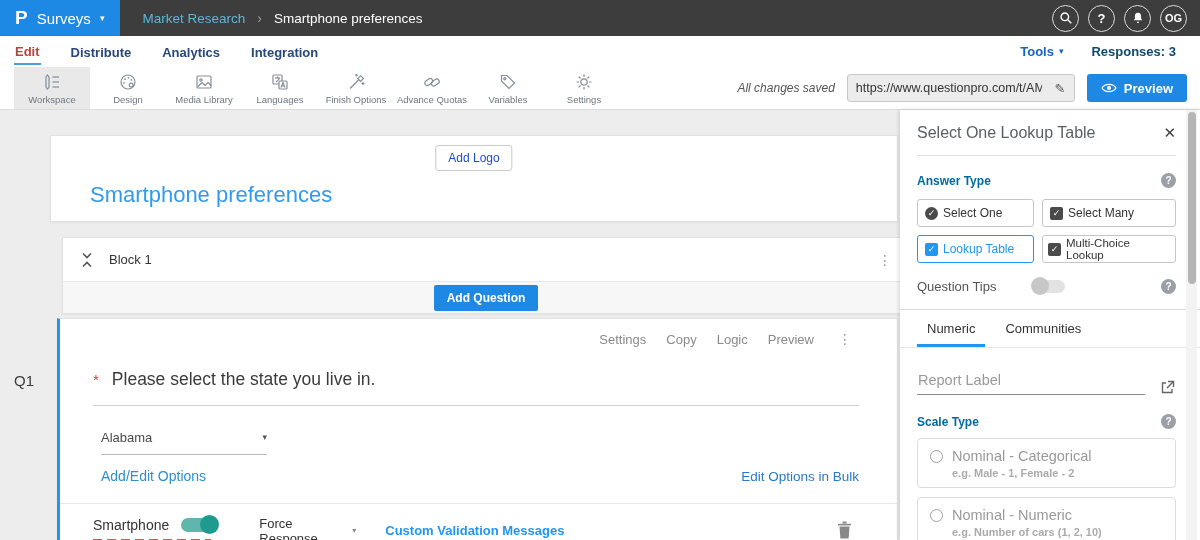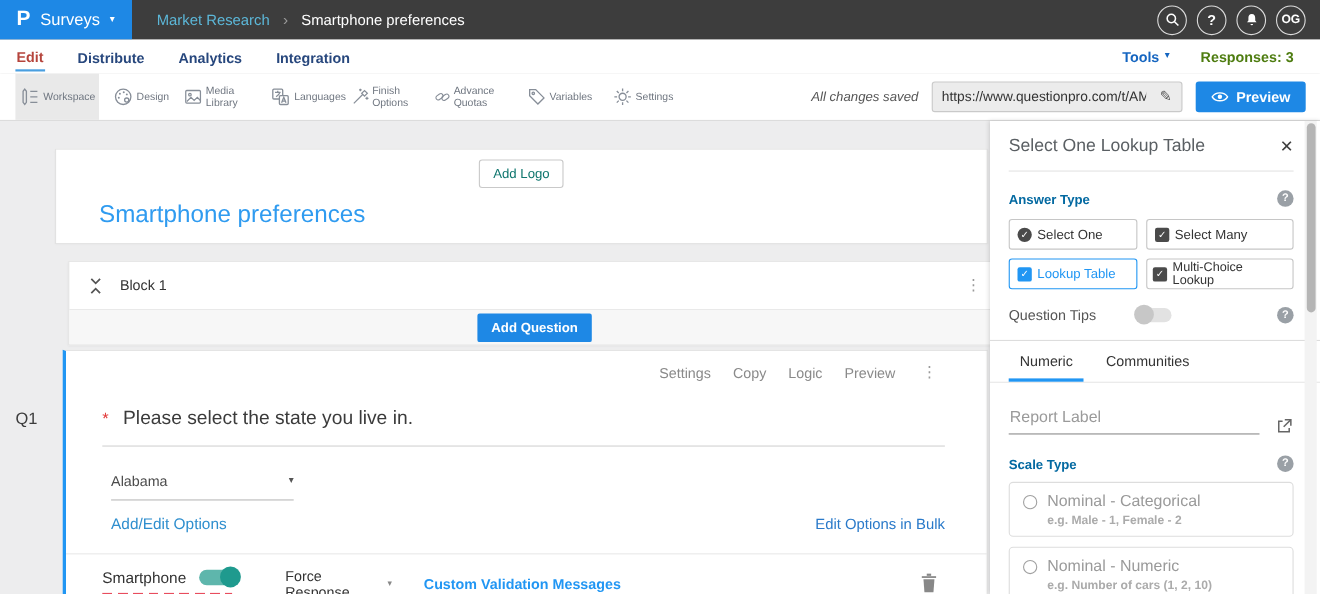--- a/index.html
+++ b/index.html
@@ -32,45 +32,45 @@
   
   .navbar{position:absolute;left:0;top:36px;width:1200px;height:31px;background:#fff;
           display:flex;align-items:center;padding:0 14px;box-shadow:0 1px 2px rgba(0,0,0,.12);}
   .nav-tab{font-size:13px;font-weight:bold;color:#27477d;margin-right:29px;cursor:pointer;
            padding:5px 1px 4px;}
   .nav-tab.active{color:#b5443c;border-bottom:2px solid #4a9fe0;}
   .nav-right{margin-left:auto;display:flex;align-items:center;gap:28px;padding-right:10px;}
   .tools-link{color:#1565c0;font-size:13px;font-weight:bold;display:flex;align-items:center;
               gap:5px;cursor:pointer;}
   .tools-link .caret{color:#1565c0;}
-  .responses-link{color:#4d7c0f;font-size:13px;font-weight:bold;cursor:pointer;}
+  .responses-link{color:#0c4a6e;font-size:13px;font-weight:bold;cursor:pointer;}
 
   
   .toolbar{position:absolute;left:0;top:67px;width:1200px;height:43px;background:#fff;
            border-bottom:1px solid #dcdcdc;display:flex;align-items:stretch;padding-left:14px;}
-  .tool{width:76px;display:flex;flex-direction:row;align-items:center;justify-content:center;
+  .tool{width:76px;display:flex;flex-direction:column;align-items:center;justify-content:center;
         gap:2px;color:#6f7680;font-size:9.5px;cursor:pointer;}
   .tool.active{background:#e9e9e9;}
   .tool svg{stroke:#878e98;fill:none;stroke-width:1.2;}
   .toolbar-right{margin-left:auto;display:flex;align-items:center;gap:12px;padding-right:13px;}
   .save-status{font-style:italic;font-size:12px;color:#555;}
   .url-box{display:flex;align-items:center;background:#ececec;border:1px solid #c9c9c9;
            border-radius:3px;height:28px;overflow:hidden;}
   .url-input{width:198px;height:26px;border:none;background:transparent;font-size:12.5px;
              color:#333;padding:0 4px 0 8px;font-family:"Liberation Sans",sans-serif;outline:none;}
   .pencil-btn{width:28px;height:26px;display:flex;align-items:center;justify-content:center;
               color:#555;font-size:13px;cursor:pointer;}
   .preview-btn{height:28px;background:#1e88e5;border-radius:3px;color:#fff;font-size:13px;
                font-weight:bold;display:flex;align-items:center;gap:7px;padding:0 14px;cursor:pointer;}
 
   
   .card{position:absolute;background:#fff;border:1px solid #e2e2e2;box-shadow:0 1px 2px rgba(0,0,0,.05);}
   .title-card{left:50px;top:135px;width:848px;height:87px;}
   .add-logo-btn{position:absolute;left:50%;transform:translateX(-50%);top:9px;background:#fff;
-                border:1px solid #c9c9c9;border-radius:3px;font-size:12px;color:#0f766e;
+                border:1px solid #c9c9c9;border-radius:3px;font-size:12px;color:#1d4ed8;
                 padding:5px 12px;cursor:pointer;}
   .survey-title{position:absolute;left:39px;bottom:13px;color:#2f9bf0;font-size:22px;}
 
   .block-card{left:62px;top:237px;width:848px;}
   .block-header{height:44px;display:flex;align-items:center;padding:0 17px;border-bottom:1px solid #e7e7e7;}
   .collapse-icon{cursor:pointer;display:flex;}
   .collapse-icon svg{stroke:#555;fill:none;stroke-width:1.6;}
   .block-title{font-size:13px;color:#333;margin-left:15px;}
   .dots{margin-left:auto;color:#9a9a9a;font-size:14px;letter-spacing:0;cursor:pointer;}
   .block-strip{height:31px;background:#f7f7f7;display:flex;align-items:center;justify-content:center;}

